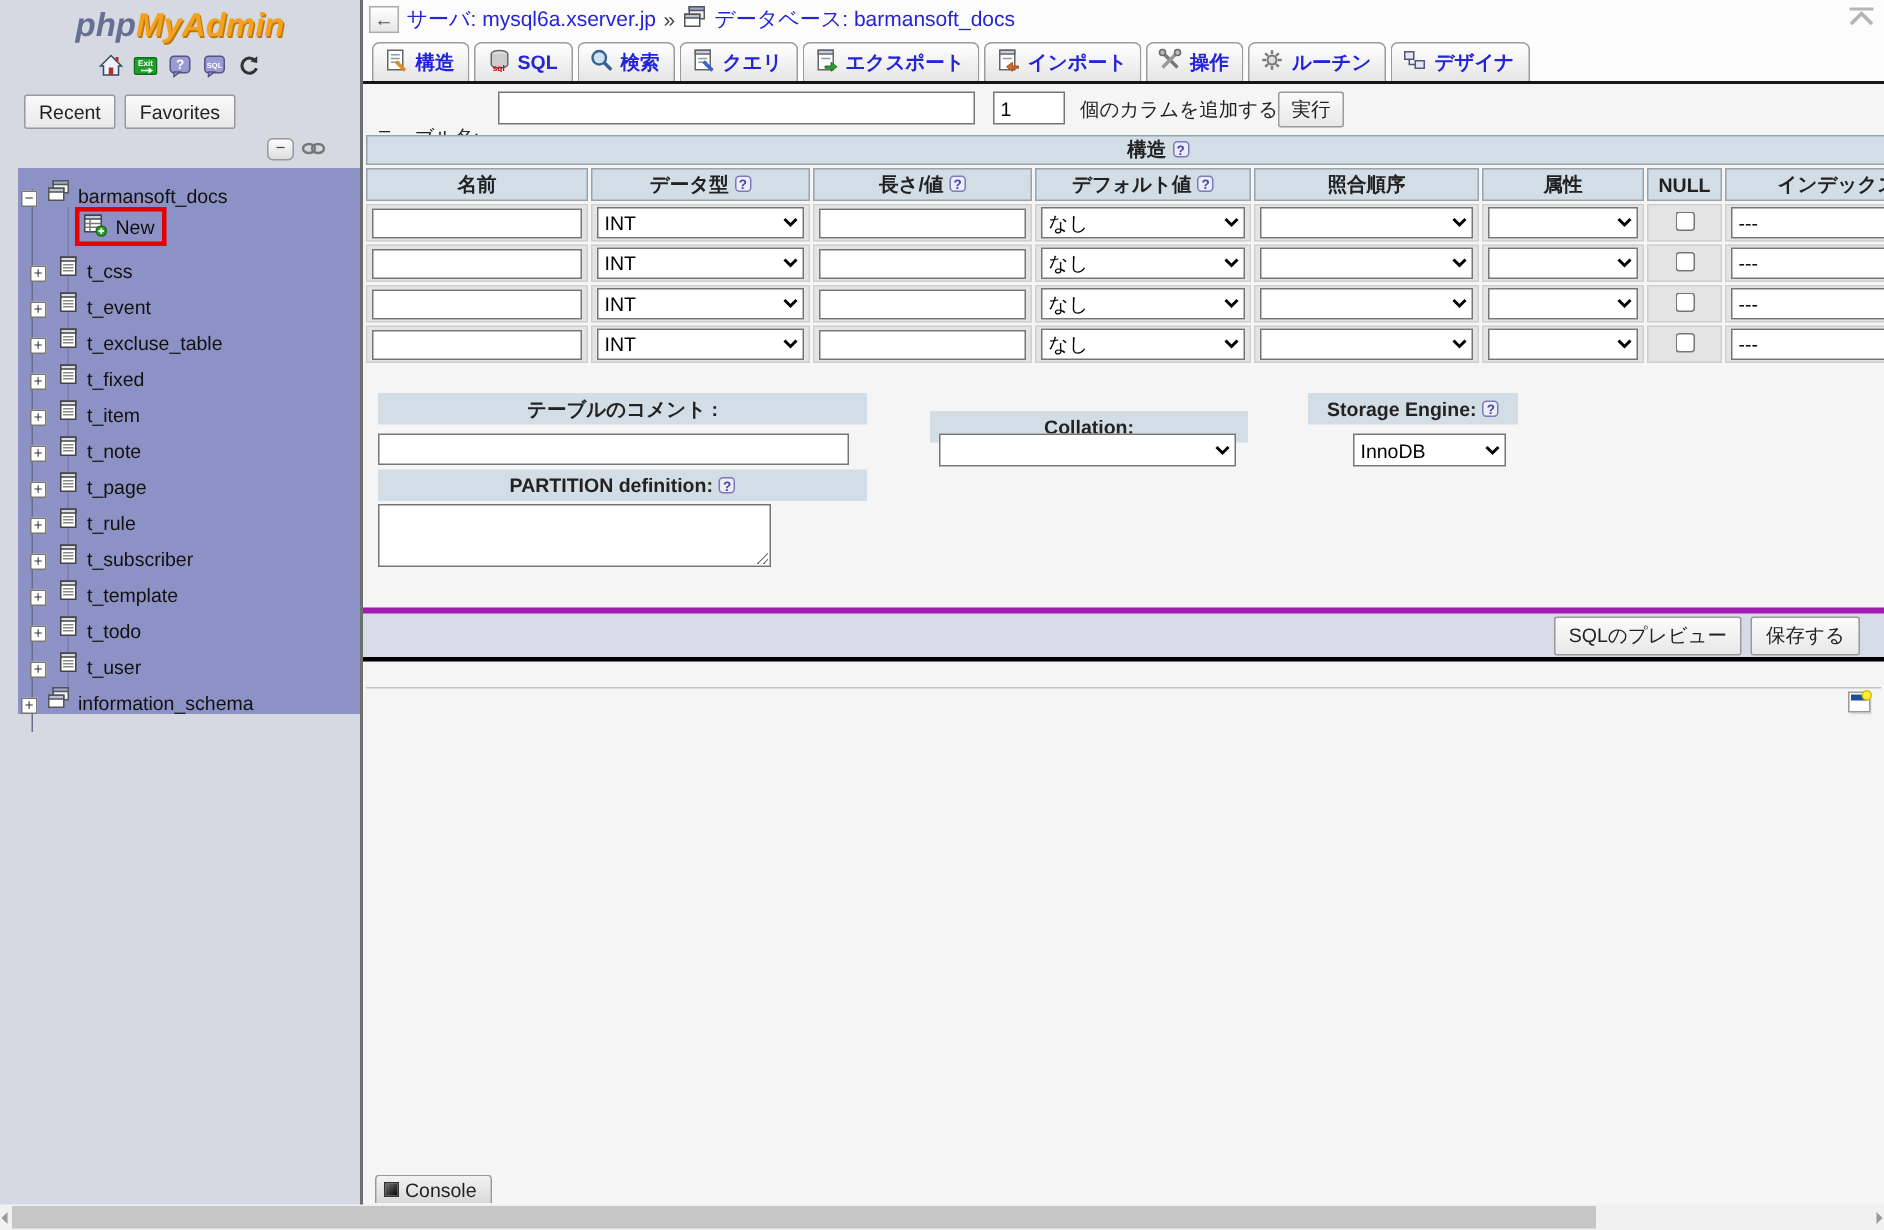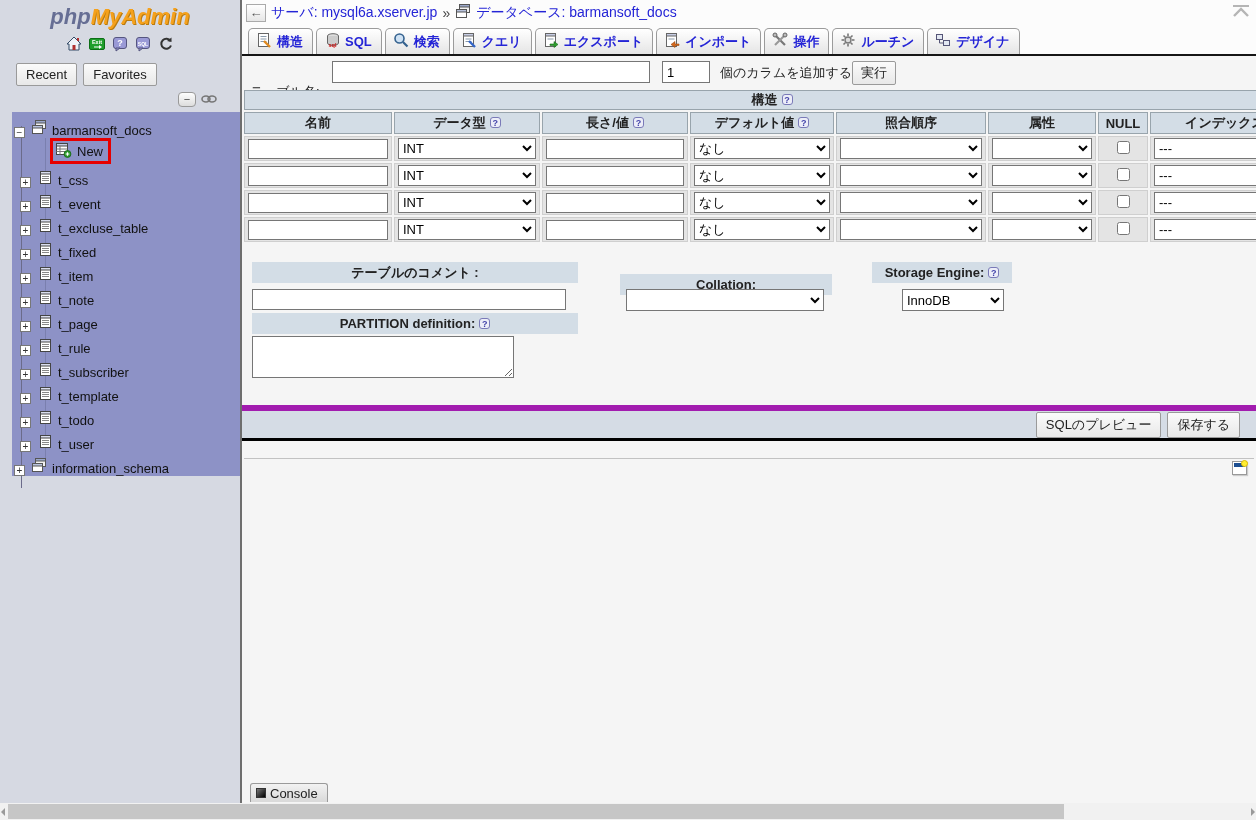--- a/index.html
+++ b/index.html
@@ -66,21 +66,21 @@
   .exhdr { position:absolute; background:#d3dde6; font-weight:bold; text-align:center; height:21px; line-height:21px; }
   .cmt-h { left:10px; top:0; width:326px; }
   .cmt-i { position:absolute; left:10px; top:27px; width:314px; height:21px; border:1px solid #767676; padding:0 4px; font-size:13px; }
   .col-h { left:378px; top:0; width:212px;margin-top:12px; }
   .col-s { position:absolute; left:384px; top:27px; width:198px; height:22px; border:1px solid #767676; background:#fff; font-size:13px; }
   .se-h { left:630px; top:0; width:140px; }
   .se-s { position:absolute; left:636px; top:27px; width:102px; height:22px; border:1px solid #767676; background:#fff; font-size:13px;margin-left:24px; }
   .part-h { left:10px; top:51px; width:326px; }
   .part-t { position:absolute; left:10px; top:74px; width:262px; height:42px; border:1px solid #767676; resize:both; font-size:13px; font-family:"Liberation Sans","DejaVu Sans",sans-serif; }
 
-  .footerbar { position:absolute; top:405px; left:0; width:1014px; height:36px; background:#d5dce5; border-top:6px solid #a21caf; border-bottom:3px solid #000; display:flex; justify-content:flex-end; align-items:center; gap:6px; padding-right:16px; }
+  .footerbar { position:absolute; top:405px; left:0; width:1014px; height:36px; background:#d5dce5; border-top:4px solid #a21caf; border-bottom:3px solid #000; display:flex; justify-content:flex-end; align-items:center; gap:6px; padding-right:16px; }
   .hr { position:absolute; top:458px; left:2px; width:1010px; height:1px; background:#c2c2c2; }
   .winicon { position:absolute; top:461px; left:990px; width:15px; height:14px; border:1px solid #999; background:#fff; box-shadow:1px 1px 1px #ccc; }
   .winicon .bar { position:absolute; top:1px; left:1px; right:1px; height:4px; background:#1d4f91; }
   .winicon .dot { position:absolute; top:-2px; right:-2px; width:7px; height:7px; border-radius:50%; background:#ffee33; border:1px solid #ddbb00; }
 
   .consoletab { position:absolute; top:783px; left:8px; height:19px; display:flex; align-items:center; gap:4px; padding:0 9px 0 5px; background:linear-gradient(#f2f2f2,#d9d9d9); border:1px solid #9a9a9a; border-bottom:none; border-radius:3px 3px 0 0; }
   .consq { width:10px; height:10px; background:linear-gradient(135deg,#777,#000); border:1px solid #333; }
 
   
   .hscroll { position:absolute; left:0; top:803px; width:1256px; height:17px; background:#f1f1f1; }

